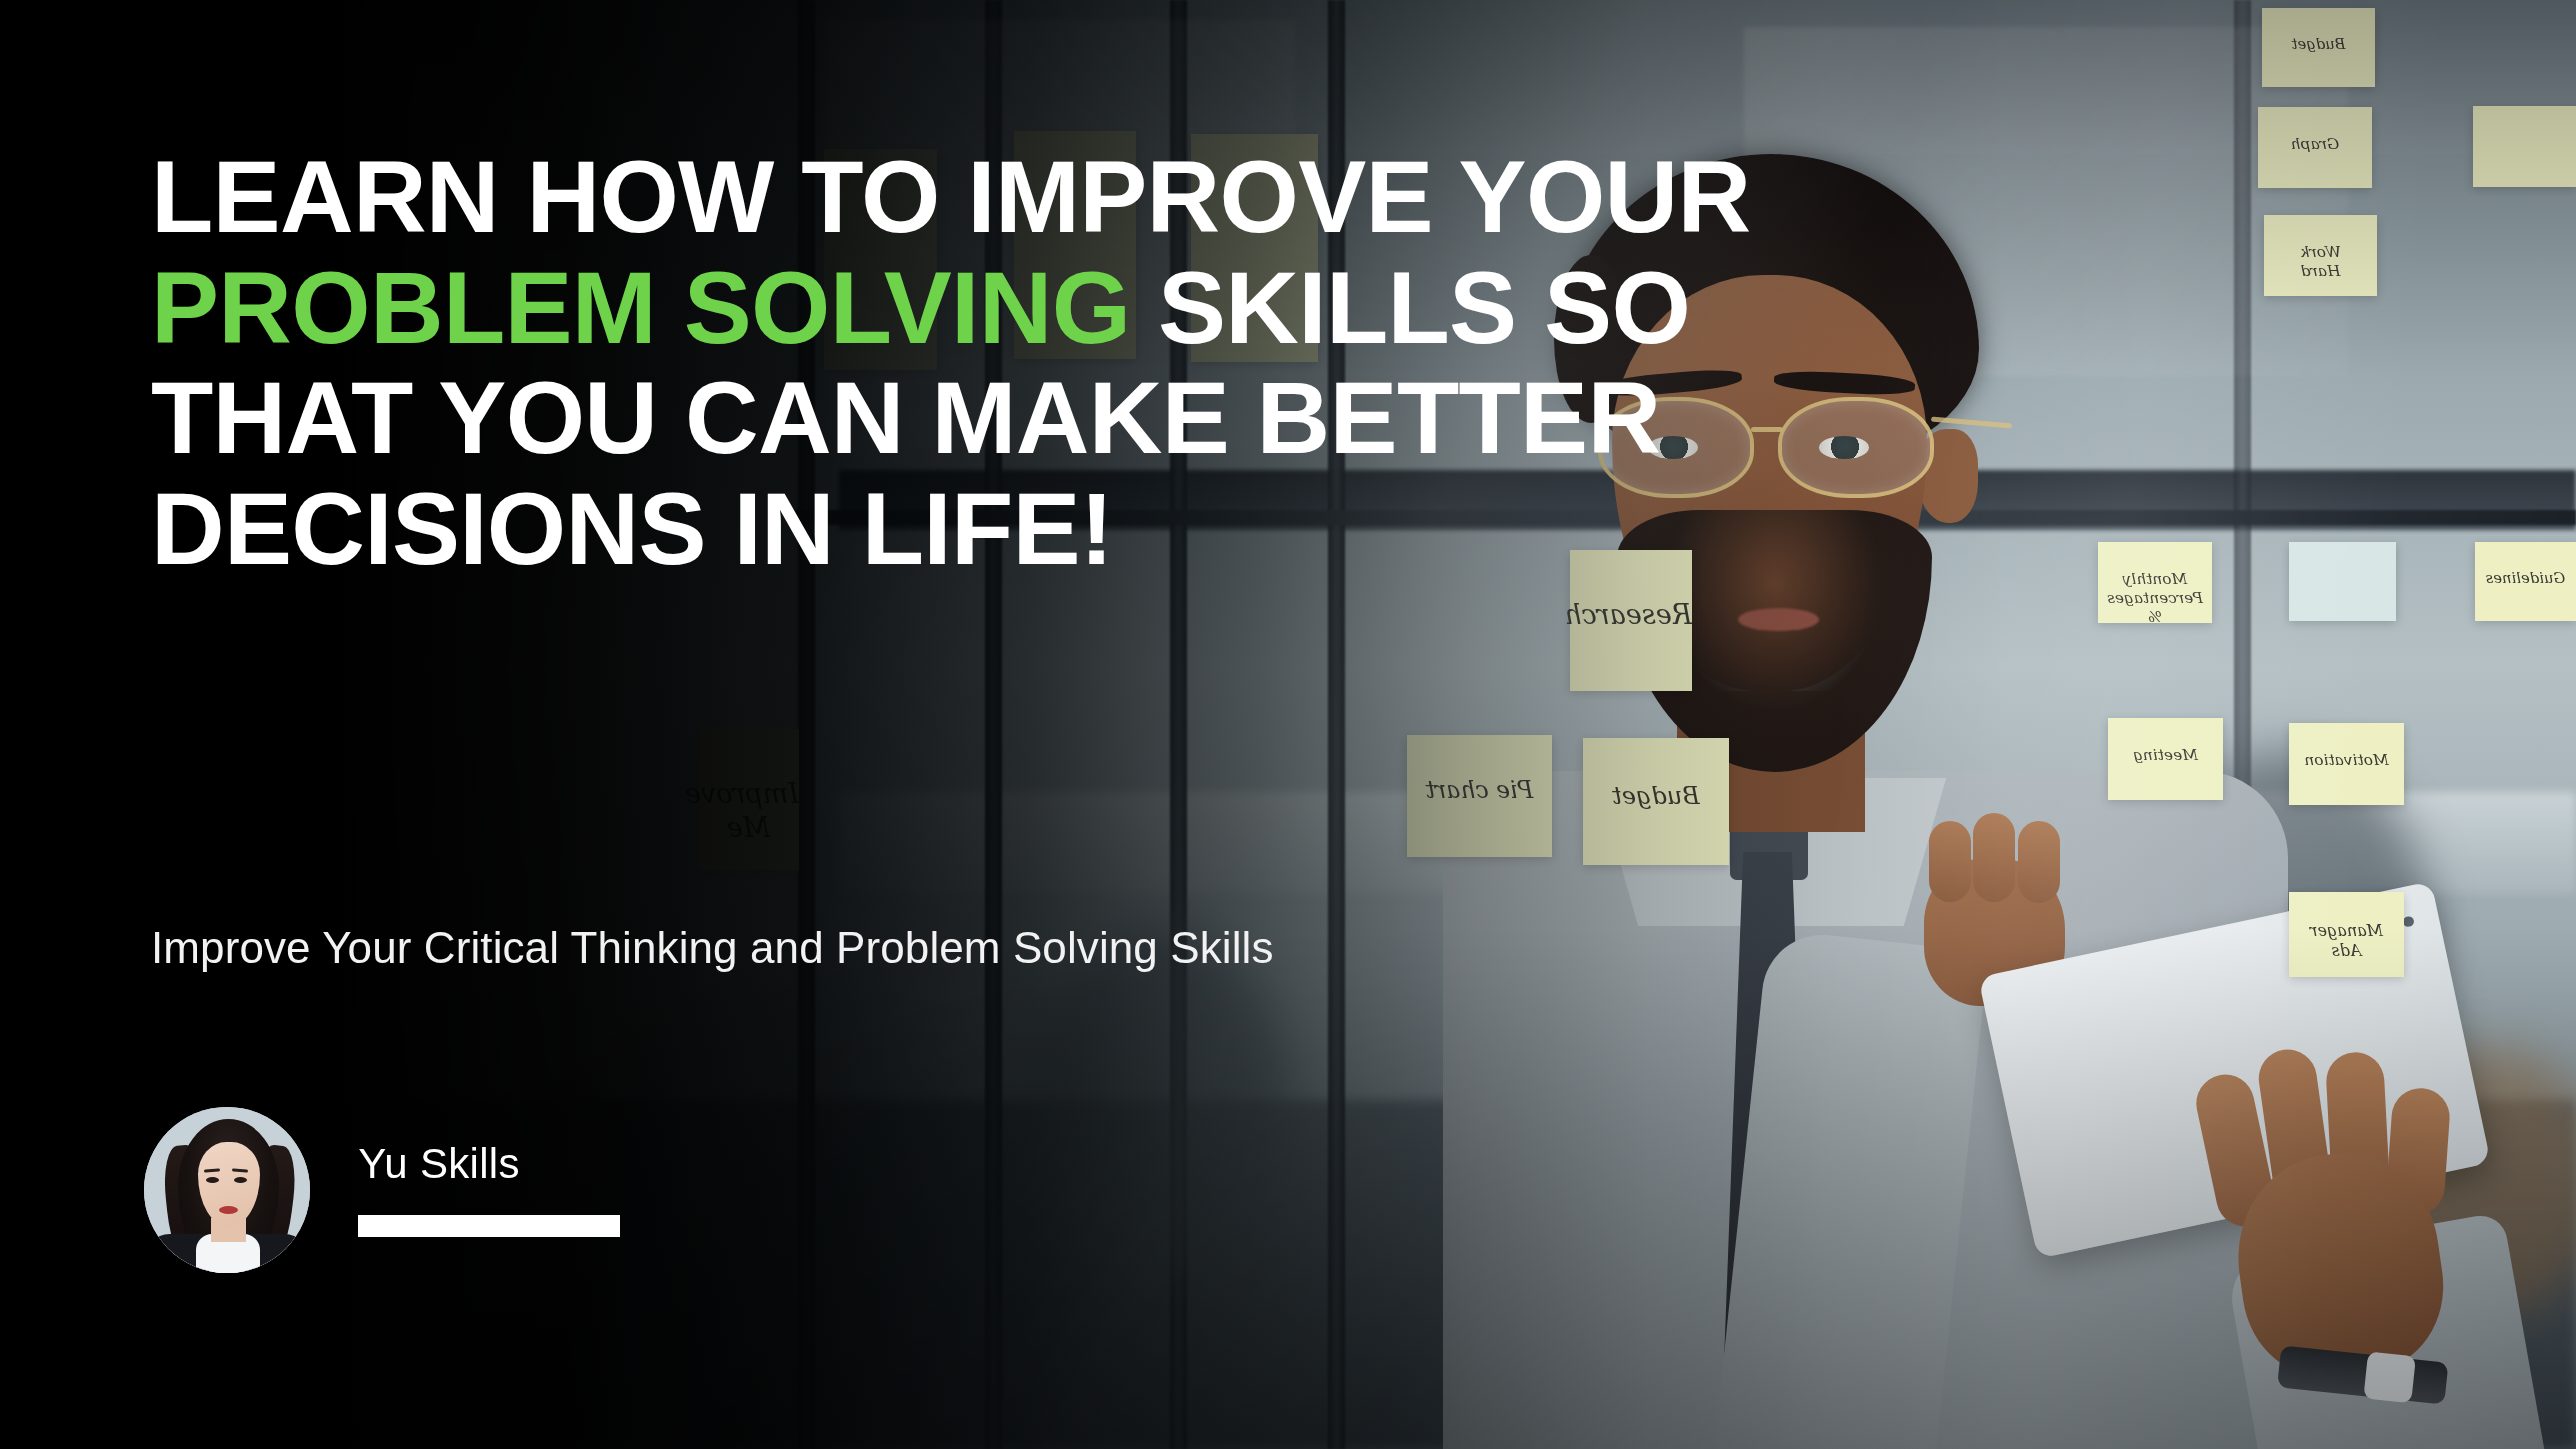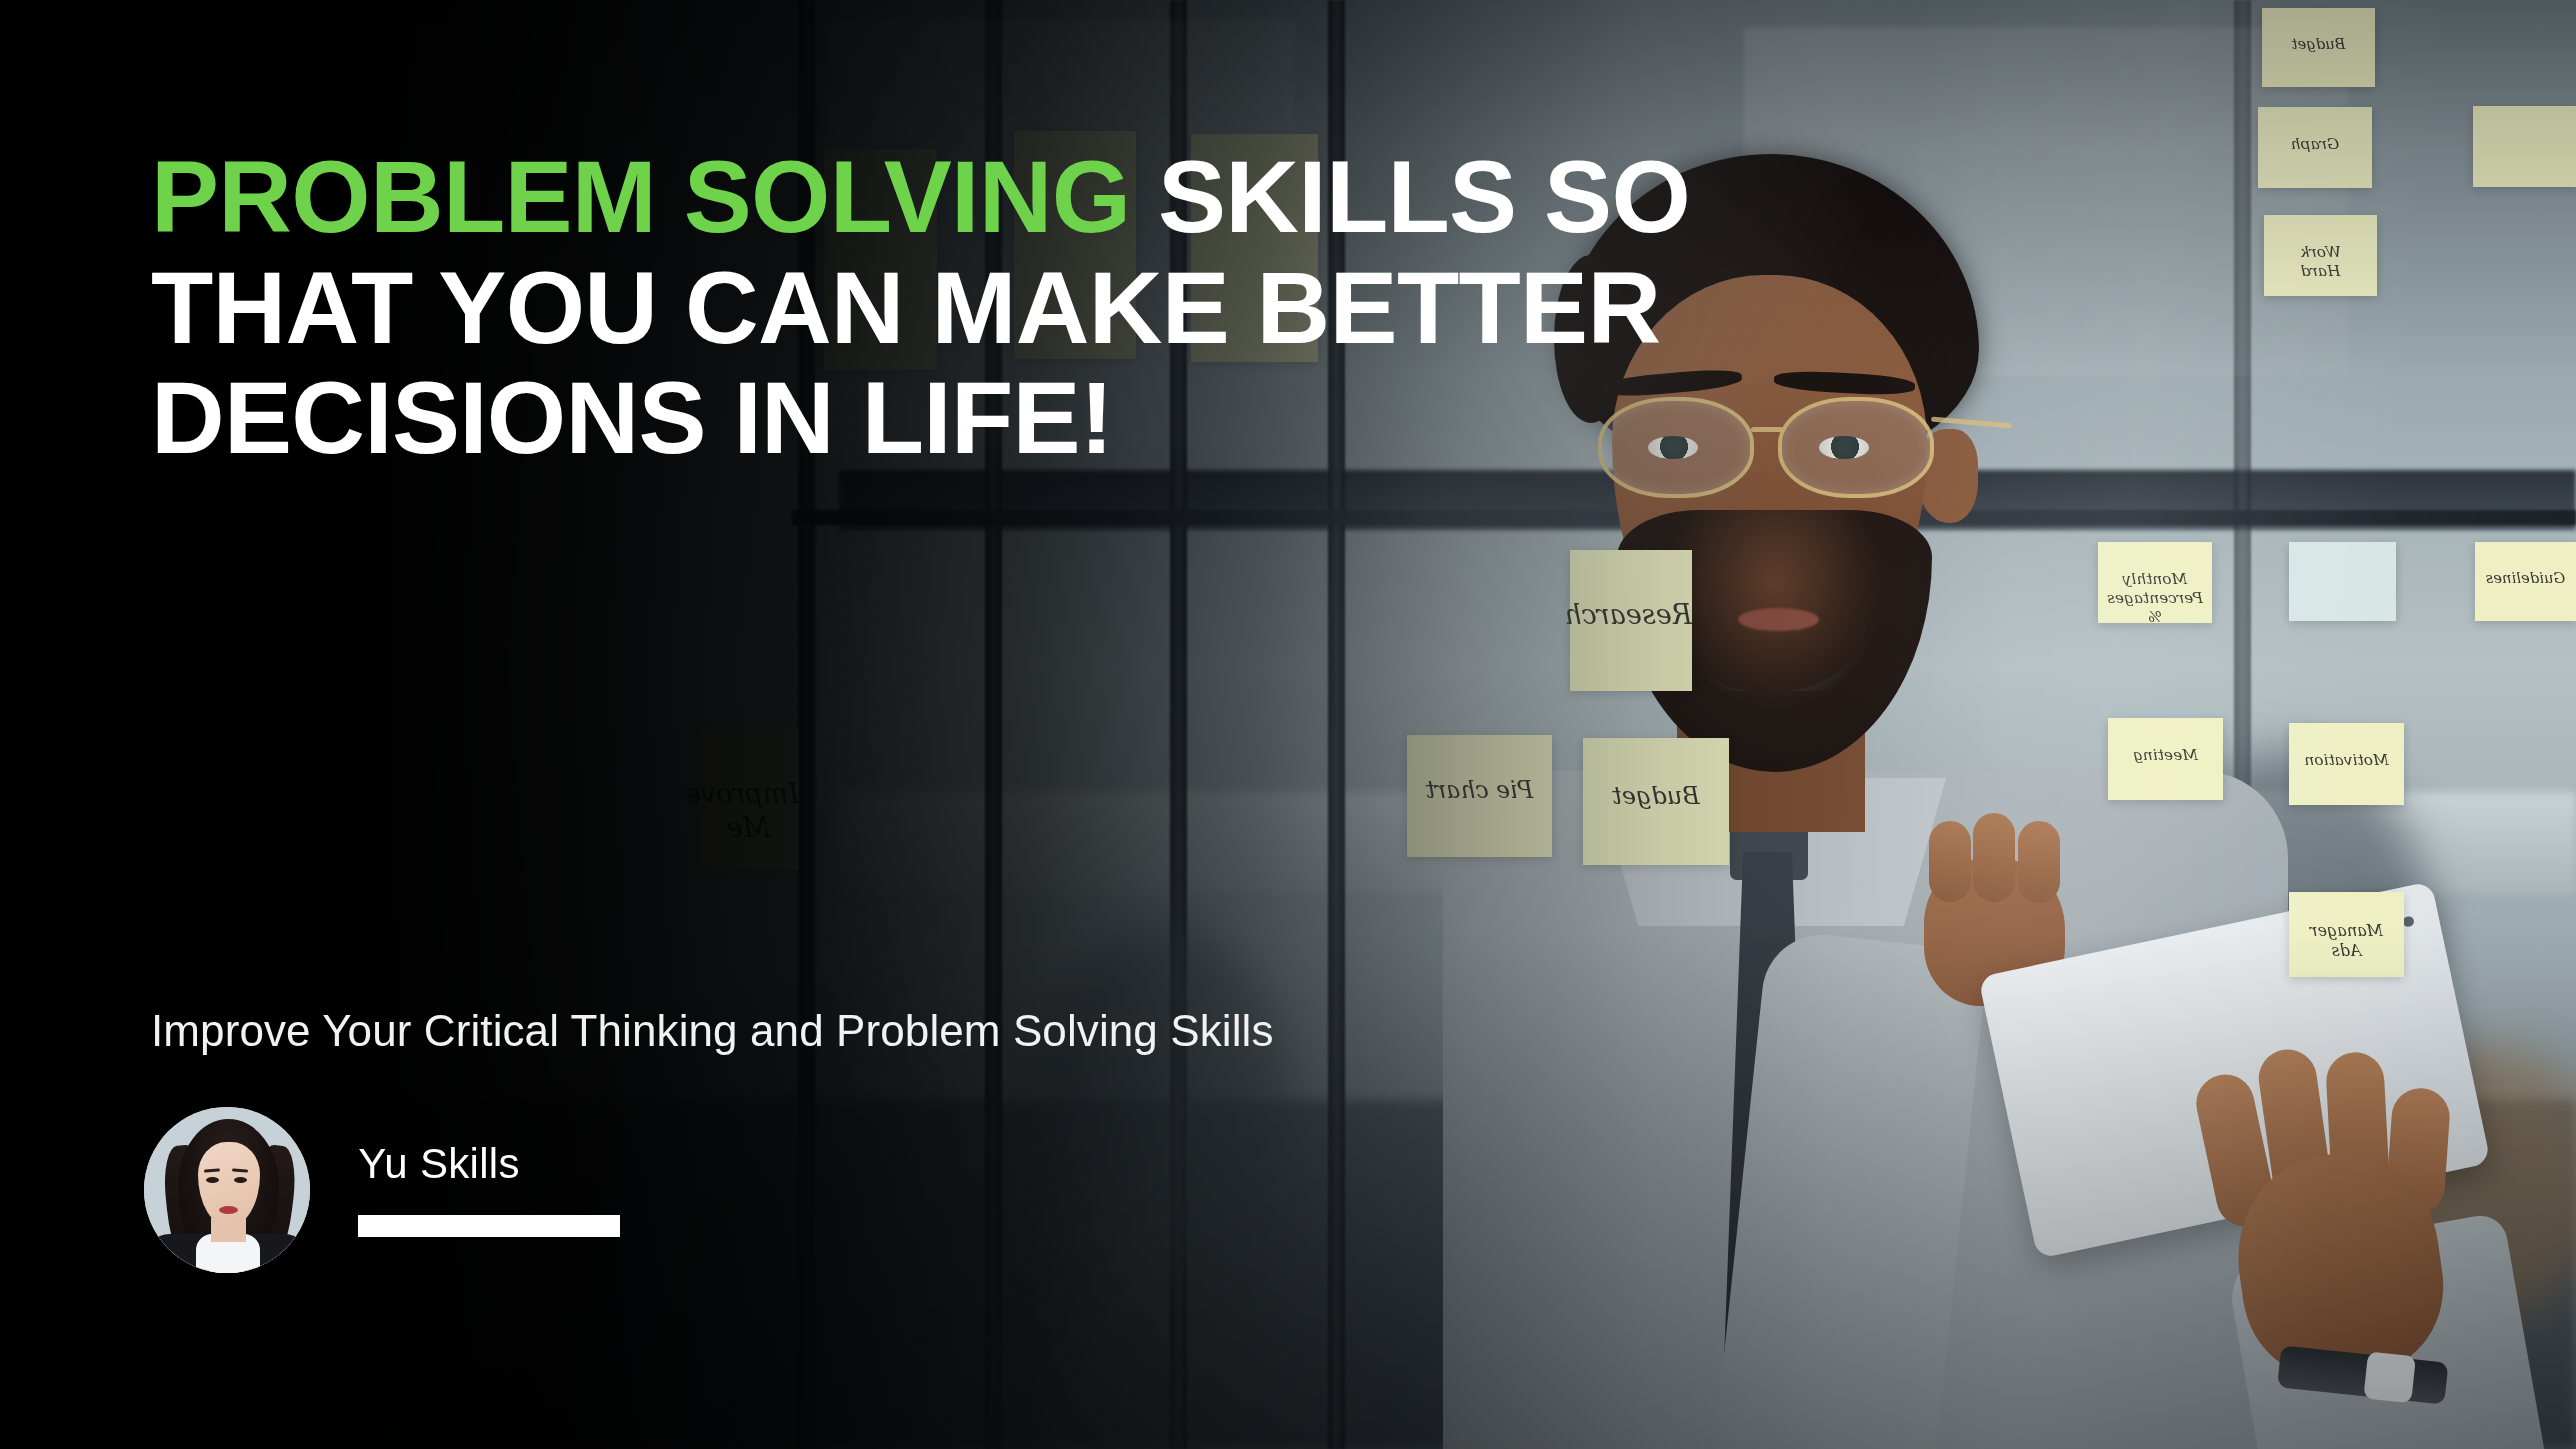--- a/index.html
+++ b/index.html
@@ -274,21 +274,21 @@
     letter-spacing:-0.7px;
     color:#ffffff;
     text-transform:uppercase;
     width:1677px;
   }
   .hl-line { display:block; white-space:nowrap; }
   .hl-red   { color:#fb5352; }
   .hl-green { color:#6fd24b; }
 
   .subtitle {
-    position:absolute; top:1006px; left:0;
+    position:absolute; top:923px; left:0;
     font-size:44px;
     font-weight:normal;
     color:#f2f2f2;
     letter-spacing:0.1px;
     white-space:nowrap;
   }
 
   .byline {
     position:absolute; top:1107px; left:-6.7px;
     display:flex; align-items:center;
@@ -467,20 +467,21 @@
       </div>
     <div class="glass-sheen"></div>
   </div>
 
   <div class="scrim"></div>
   <div class="scrim-b"></div>
 
   <div class="content">
 
     <h1 class="headline">
+      <span class="hl-line">LEARN HOW TO IMPROVE YOUR</span>
       <span class="hl-line"><span class="hl-green">PROBLEM SOLVING</span><span> SKILLS SO</span></span>
       <span class="hl-line">THAT YOU CAN MAKE BETTER</span>
       <span class="hl-line">DECISIONS IN LIFE!</span>
     </h1>
 
     <p class="subtitle">Improve Your Critical Thinking and Problem Solving Skills</p>
 
     <div class="byline">
       <div class="avatar">
         <div class="av-bg"></div>

